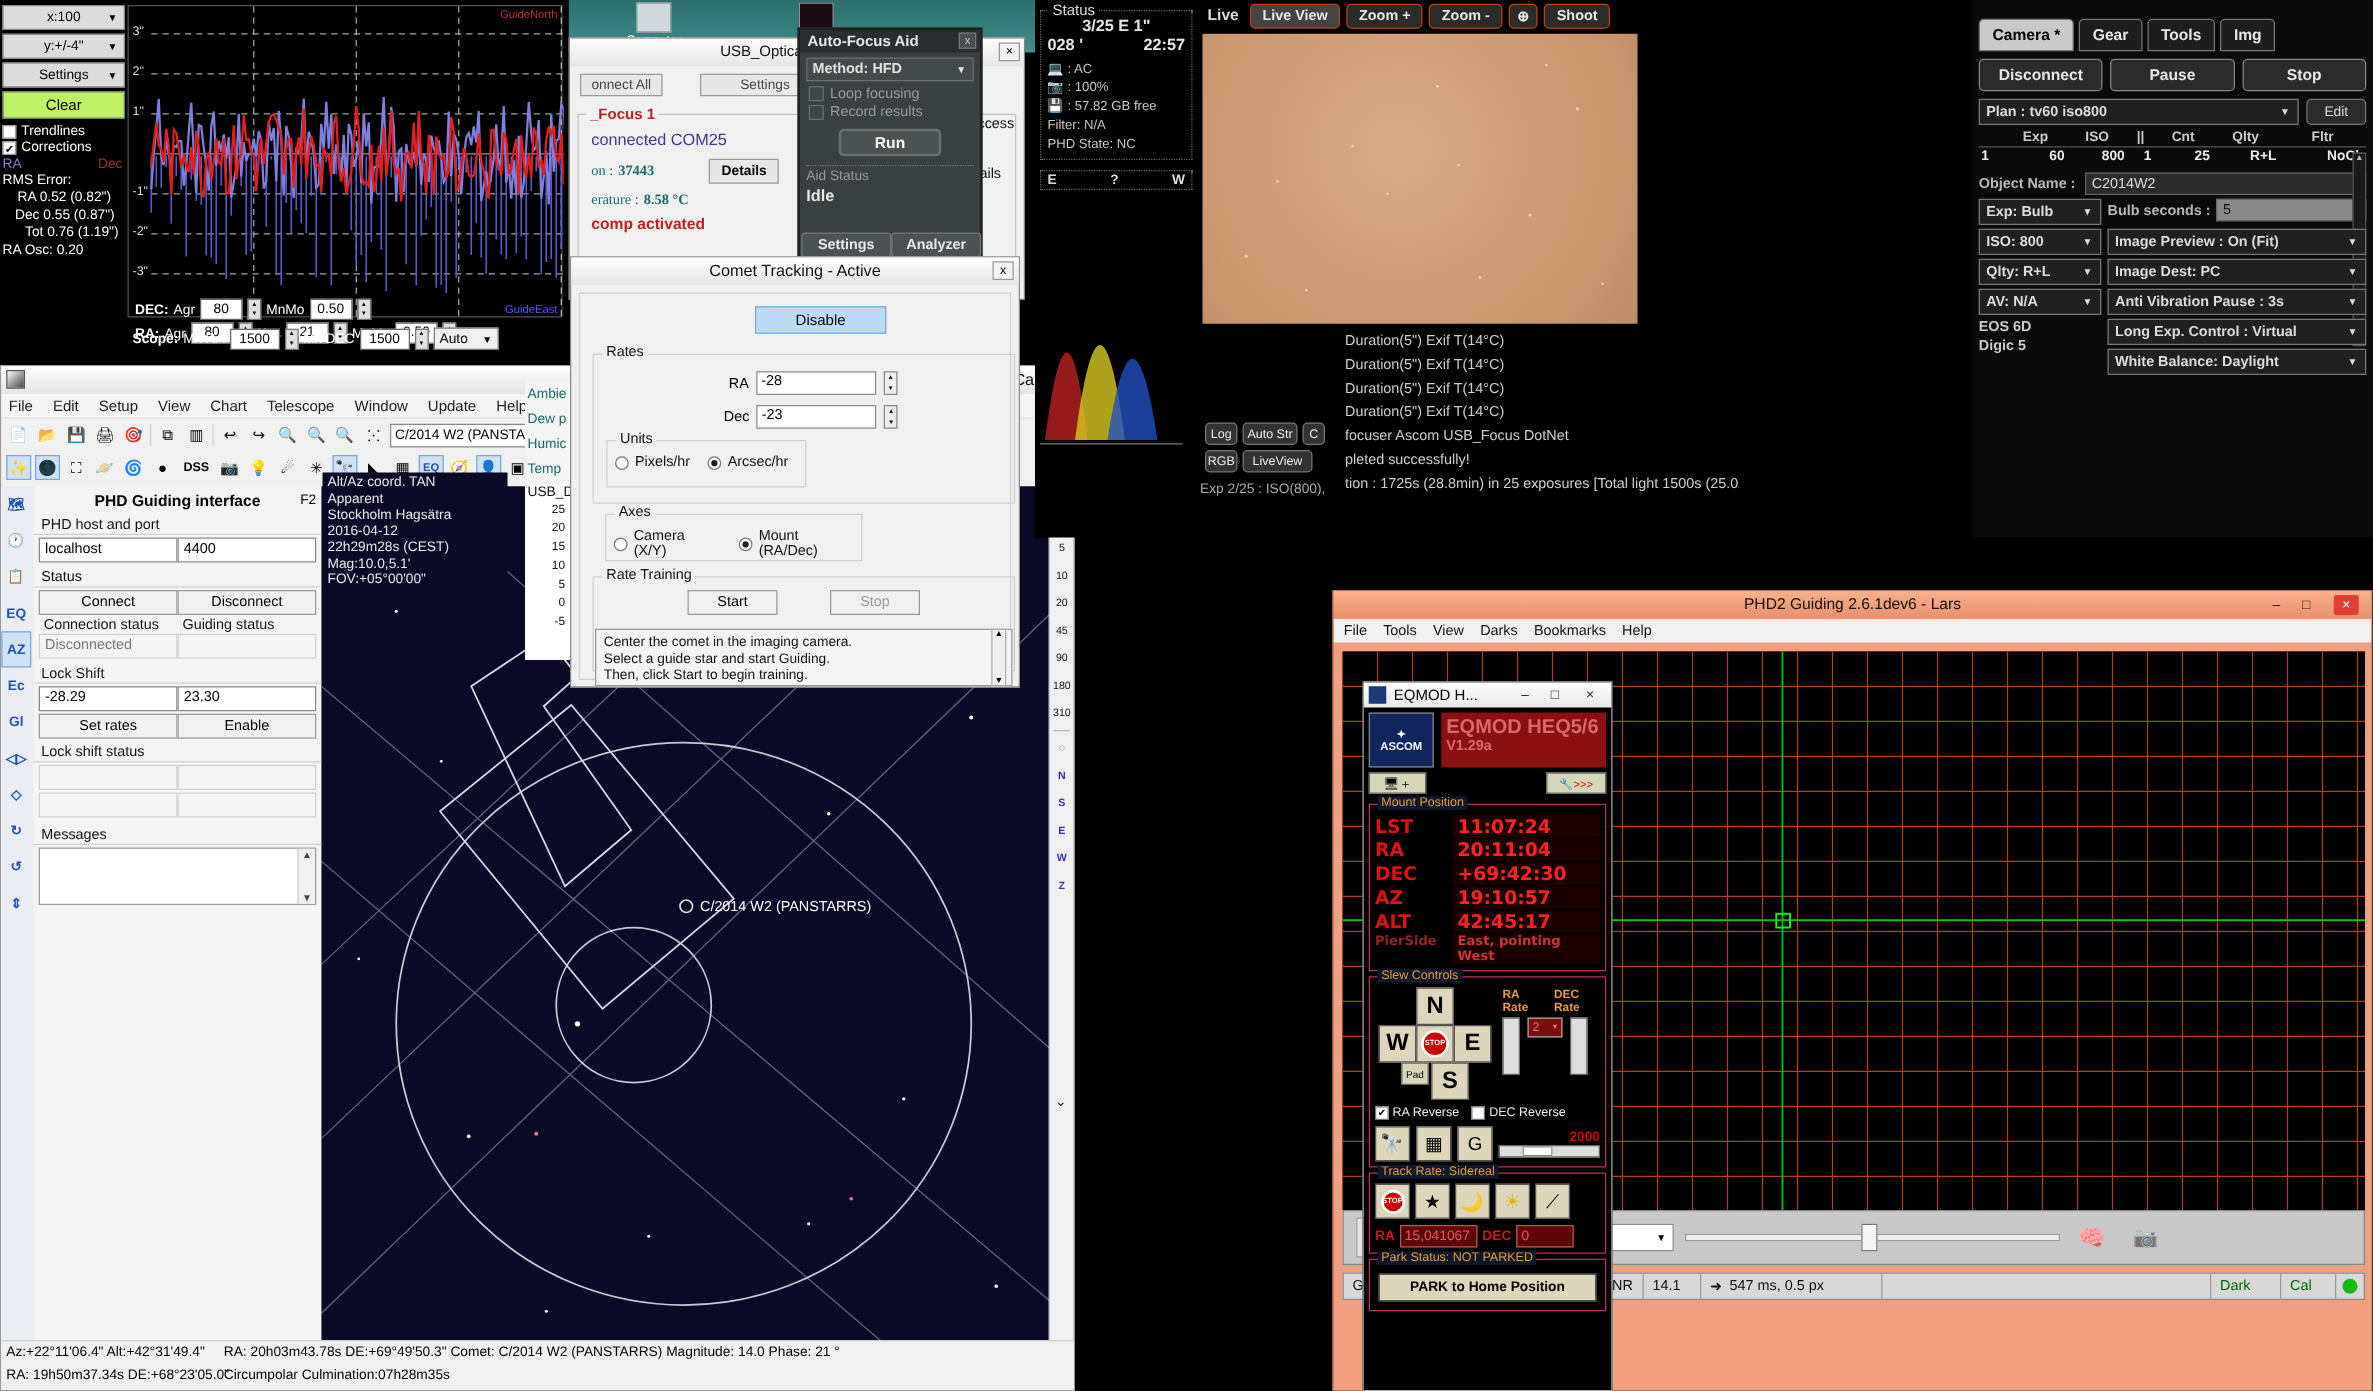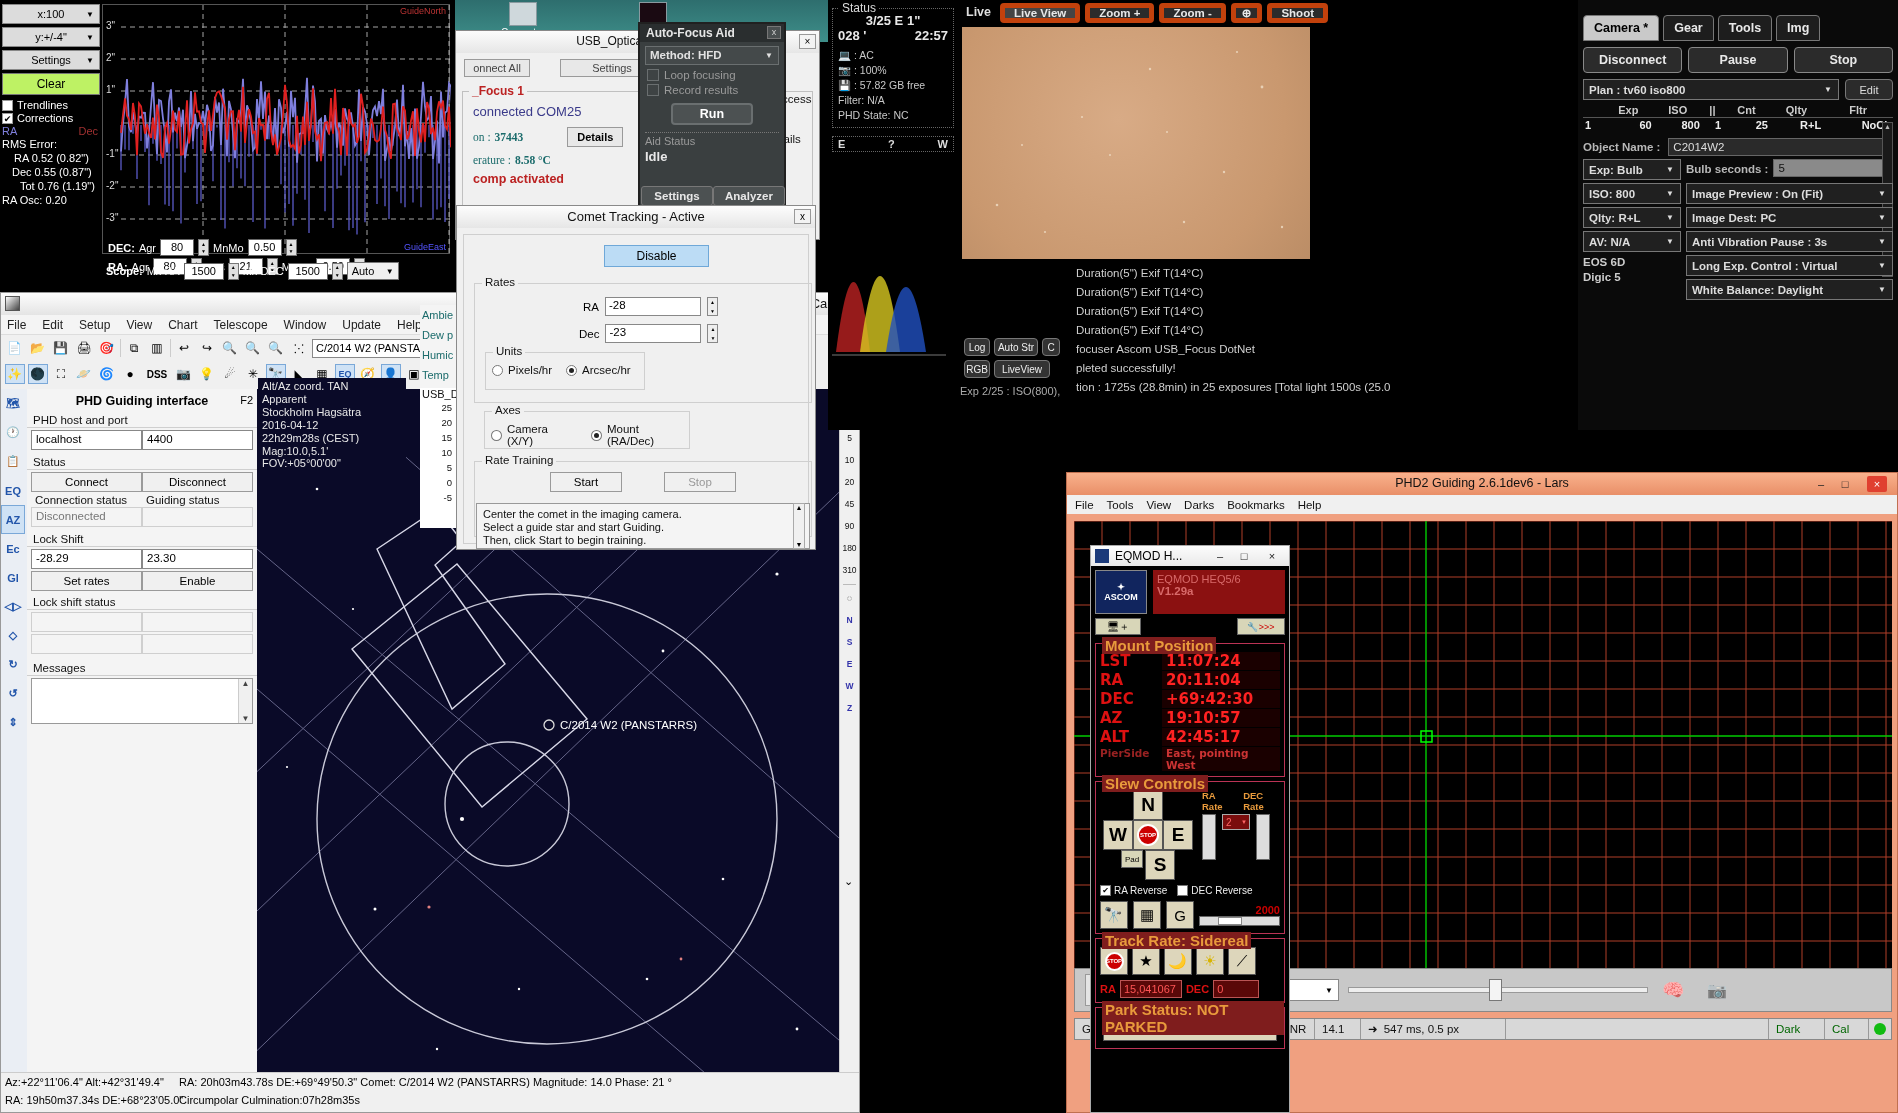--- a/index.html
+++ b/index.html
@@ -161,21 +161,21 @@
   .st-grp .lg { position:absolute; top:-8px; left:6px; background:#000; padding:0 3px; font-size:12px; color:#ddd; }
   .st-big { font-size:13px; font-weight:bold; color:#e8e8e8; }
   .st-row { font-size:10.5px; color:#c8c8c8; line-height:15px; }
   .compass { display:flex; justify-content:space-between; font-size:11px; font-weight:bold;
       border:1px dotted #666; margin:0 4px; padding:1px 5px; color:#ddd; }
   #hist { left:832px; top:218px; width:122px; height:210px; background:#000; }
 
   
   #live { left:958px; top:0; width:620px; height:430px; background:#000; }
   .lv-tabs { display:flex; gap:5px; padding:3px 4px; }
-  .lv-btn { height:20px; padding:0 9px; background:#2b2b2b; border:5px solid #c2410c;
+  .lv-btn { height:20px; padding:0 9px; background:#2b2b2b; border:1px solid #c2410c;
       border-radius:4px; color:#e8e8e8; font-size:11.5px; font-weight:bold;
       display:flex; align-items:center; }
   .lv-btn.on { background:#444; }
   #lv-img { position:absolute; left:4px; top:27px; width:348px; height:232px;
       background:radial-gradient(circle at 45% 40%, #d8ab86, #c9986f 70%, #bb8d66); overflow:hidden;}
   #lv-log { position:absolute; left:118px; top:264px; width:448px; height:152px;
       color:#cfcfcf; font-size:11.5px; line-height:19px; white-space:nowrap; overflow:hidden; }
   .mini-btn { width:26px; height:18px; background:#333; border:1px solid #777; border-radius:4px;
       color:#eee; font-size:10px; display:flex; align-items:center; justify-content:center; }
 
@@ -199,22 +199,22 @@
       color:#ddd; padding:1px 4px; line-height:15px; }
 
   
   #eqmod { left:1090px; top:545px; width:200px; height:568px; background:#000; border:1px solid #aaa; }
   #eqmod .tbar { height:20px; background:linear-gradient(#fcfcfc,#e9e9e9); position:relative; }
   #eqmod .tbar .t { position:absolute; left:24px; top:3px; font-size:12px; color:#000; }
   #eqmod .tbar .icn { position:absolute; left:4px; top:3px; width:14px; height:14px; background:#1b3a7a;}
   .wbtn { position:absolute; top:2px; width:22px; height:16px; font-size:11px; color:#222;
       display:flex; align-items:center; justify-content:center; }
   .eq-grp { border:1px solid #b35; margin:4px; padding:8px 4px 4px; position:relative; }
-  .eq-grp .lg { position:absolute; top:-7px; left:6px; background:#7f1d1d; padding:0 3px;
-      font-size:15px; font-weight:bold; color:#e89a3c; }
+  .eq-grp .lg { position:absolute; top:-7px; left:6px; background:#0f172a; padding:0 3px;
+      font-size:10px; font-weight:normal; color:#e89a3c; }
   .eq-row { display:flex; margin-bottom:1px; }
   .eq-k { width:62px; font-size:15px; font-weight:bold; color:#d11; font-family:"DejaVu Sans", sans-serif;}
   .eq-v { flex:1; background:#1a0000; color:#f22; font-size:15px; font-weight:bold;
       font-family:"DejaVu Sans", sans-serif; padding-left:4px; }
   .eq-k.sm { font-size:10.5px; color:#922; }
   .eq-v.sm { font-size:10.5px; color:#c33; }
   .dpad-b { width:30px; height:30px; background:#ddd6bb; border:1px solid #555;
       font-size:19px; font-weight:bold; display:flex; align-items:center; justify-content:center; color:#000;}
   .stopic { width:22px; height:22px; border-radius:50%; background:#c00; border:2px solid #fff;
       color:#fff; font-size:6px; font-weight:bold; display:flex; align-items:center; justify-content:center;}
@@ -1039,21 +1039,21 @@
     <div class="wbtn" style="right:58px">–</div>
     <div class="wbtn" style="right:34px">□</div>
     <div class="wbtn" style="right:6px">×</div>
   </div>
   <div style="display:flex;gap:6px;padding:4px">
     <div style="width:52px;height:44px;background:#11255e;border:1px solid #888;display:flex;flex-direction:column;align-items:center;justify-content:center;color:#fff;font-size:9px;font-weight:bold">
       <span>✦</span>
       <span>ASCOM</span>
     </div>
     <div style="flex:1;background:#8b1111;padding:3px 4px">
-      <div style="font-size:11px;font-weight:normal;color:#d86a6a">EQMOD HEQ5/6</div>
+      <div style="font-size:16px;font-weight:bold;color:#d86a6a">EQMOD HEQ5/6</div>
       <div style="font-size:11.5px;font-weight:bold;color:#d86a6a">V1.29a</div>
     </div>
   </div>
   <div style="display:flex;justify-content:space-between;padding:0 4px">
     <span style="width:46px;height:17px;background:#d8d6b8;border:1px solid #666;font-size:10px;display:flex;align-items:center;justify-content:center">🖥＋</span>
     <span style="width:48px;height:17px;background:#d8d6b8;border:1px solid #666;font-size:9px;color:#c00;display:flex;align-items:center;justify-content:center">🔧&gt;&gt;&gt;</span>
   </div>
   <div class="eq-grp" style="margin-top:8px">
     <div class="lg">Mount Position</div>
     <div class="eq-row">

